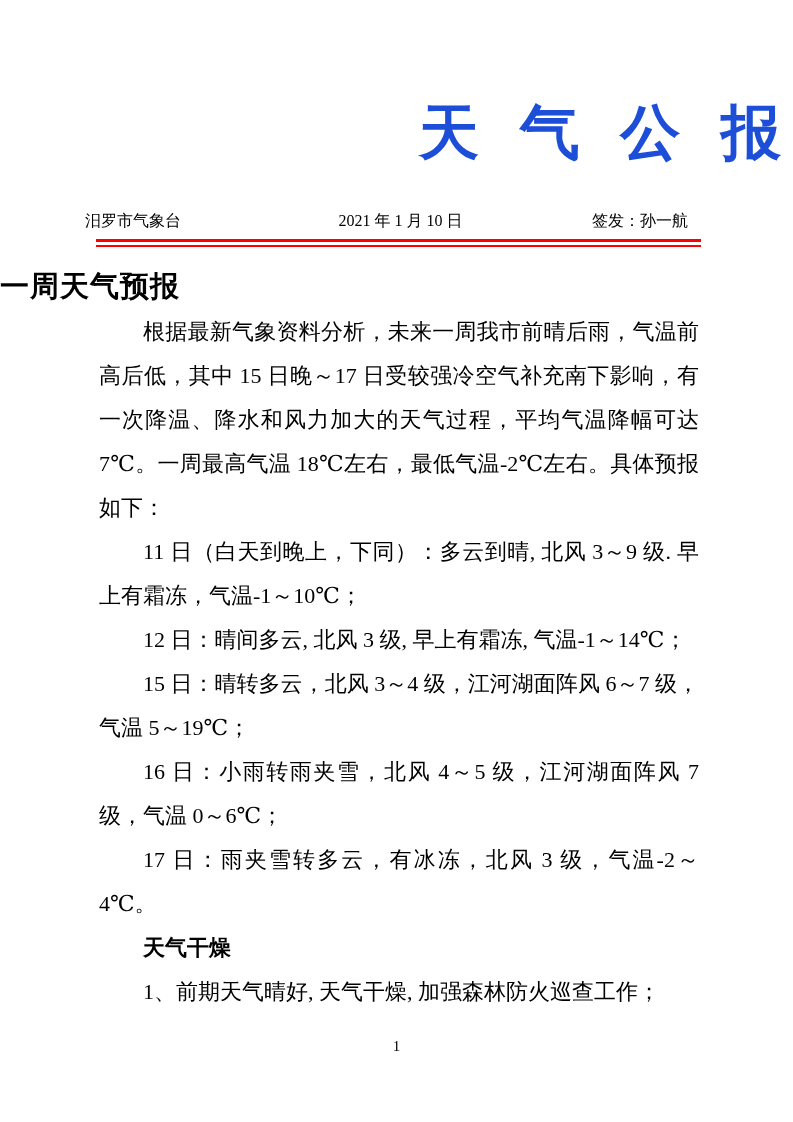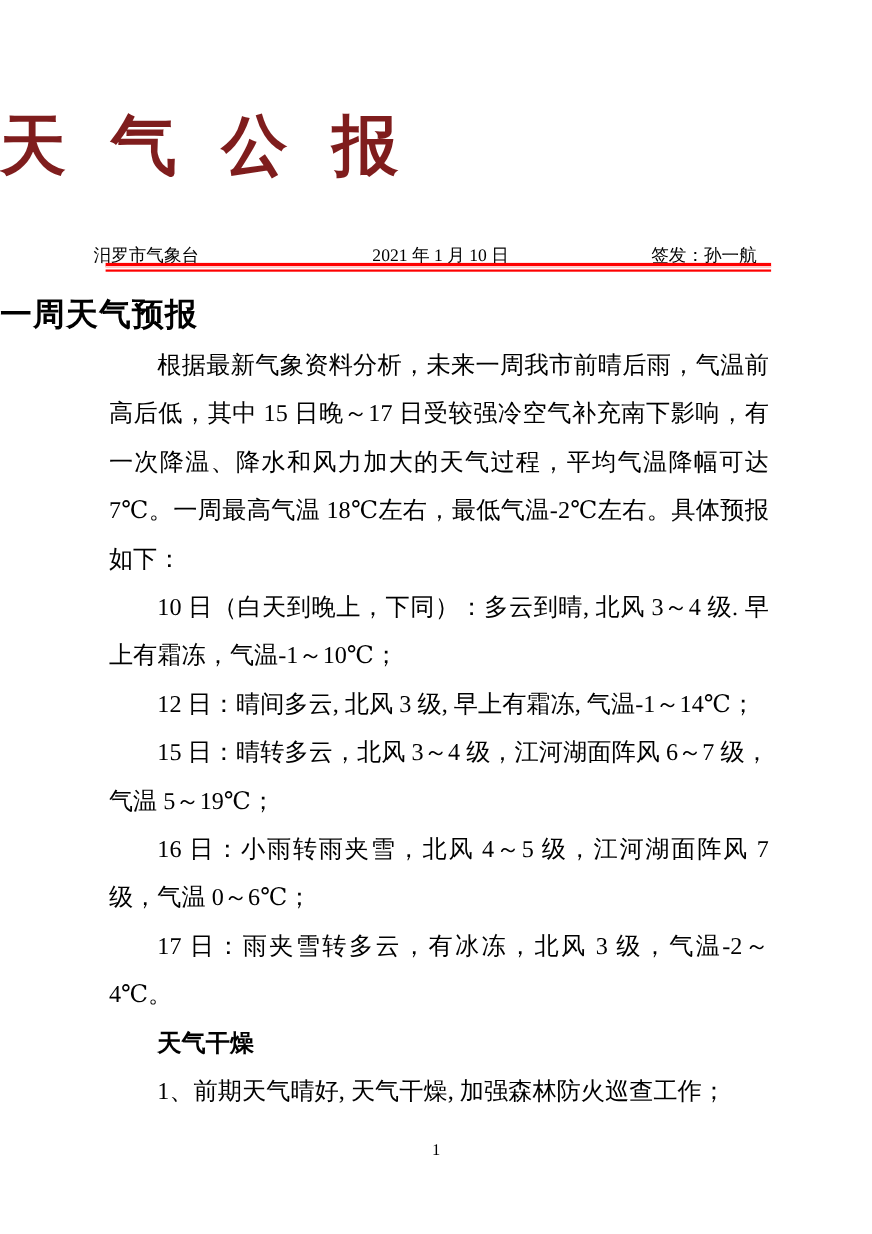--- a/index.html
+++ b/index.html
@@ -15,43 +15,43 @@
   .page {
     position: absolute;
     inset: 0;
     background: #ffffff;
   }
   .doc-title {
     position: absolute;
     top: 94px;
     left: 0;
     width: 100%;
-    text-align: left;
+    text-align: right;
     font-family: "Liberation Sans", "DejaVu Sans", sans-serif;
     font-weight: 700;
     font-size: 60px;
     line-height: 78px;
-    color: #7f1d1d;
+    color: #1d4ed8;
     letter-spacing: 12px;
     white-space: pre;
   }
   .header-row {
     position: absolute;
     top: 207px;
     left: 85px;
     width: 603px;
     display: flex;
     justify-content: space-between;
     align-items: baseline;
     font-size: 16px;
     line-height: 28px;
   }
   .header-row .issuer { text-align: left; }
   .header-row .date   { text-align: center; margin-left: 28px; }
-  .header-row .signer { text-align: right; margin-top: 12px; }
+  .header-row .signer { text-align: right; }
   .red-rule {
     position: absolute;
     top: 239px;
     left: 96px;
     width: 605px;
   }
   .red-rule .thick {
     height: 4px;
     background: #fe0000;
     border-bottom: 1px solid #ffffff;
@@ -111,21 +111,21 @@
     <div class="thick"></div>
     <div class="gap"></div>
     <div class="thin"></div>
   </div>
 
   <div class="section-title">一周天气预报</div>
 
   <div class="content">
     <p>根据最新气象资料分析，未来一周我市前晴后雨，气温前高后低，其中 15 日晚～17 日受较强冷空气补充南下影响，有一次降温、降水和风力加大的天气过程，平均气温降幅可达 7℃。一周最高气温 18℃左右，最低气温-2℃左右。具体预报如下：</p>
 
-    <p>10 日（白天到晚上，下同）：多云到晴, 北风 3～4 级. 早上有霜冻，气温-1～10℃；</p>
+    <p>11 日（白天到晚上，下同）：多云到晴, 北风 3～9 级. 早上有霜冻，气温-1～10℃；</p>
     <p>12 日：晴间多云, 北风 3 级, 早上有霜冻, 气温-1～14℃；</p>
     <p>15 日：晴转多云，北风 3～4 级，江河湖面阵风 6～7 级，气温 5～19℃；</p>
     <p>16 日：小雨转雨夹雪，北风 4～5 级，江河湖面阵风 7 级，气温 0～6℃；</p>
     <p>17 日：雨夹雪转多云，有冰冻，北风 3 级，气温-2～4℃。</p>
 
     <p class="advice-title">天气干燥</p>
     <p>1、前期天气晴好, 天气干燥, 加强森林防火巡查工作；</p>
   </div>
 
   <div class="page-number">1</div>

